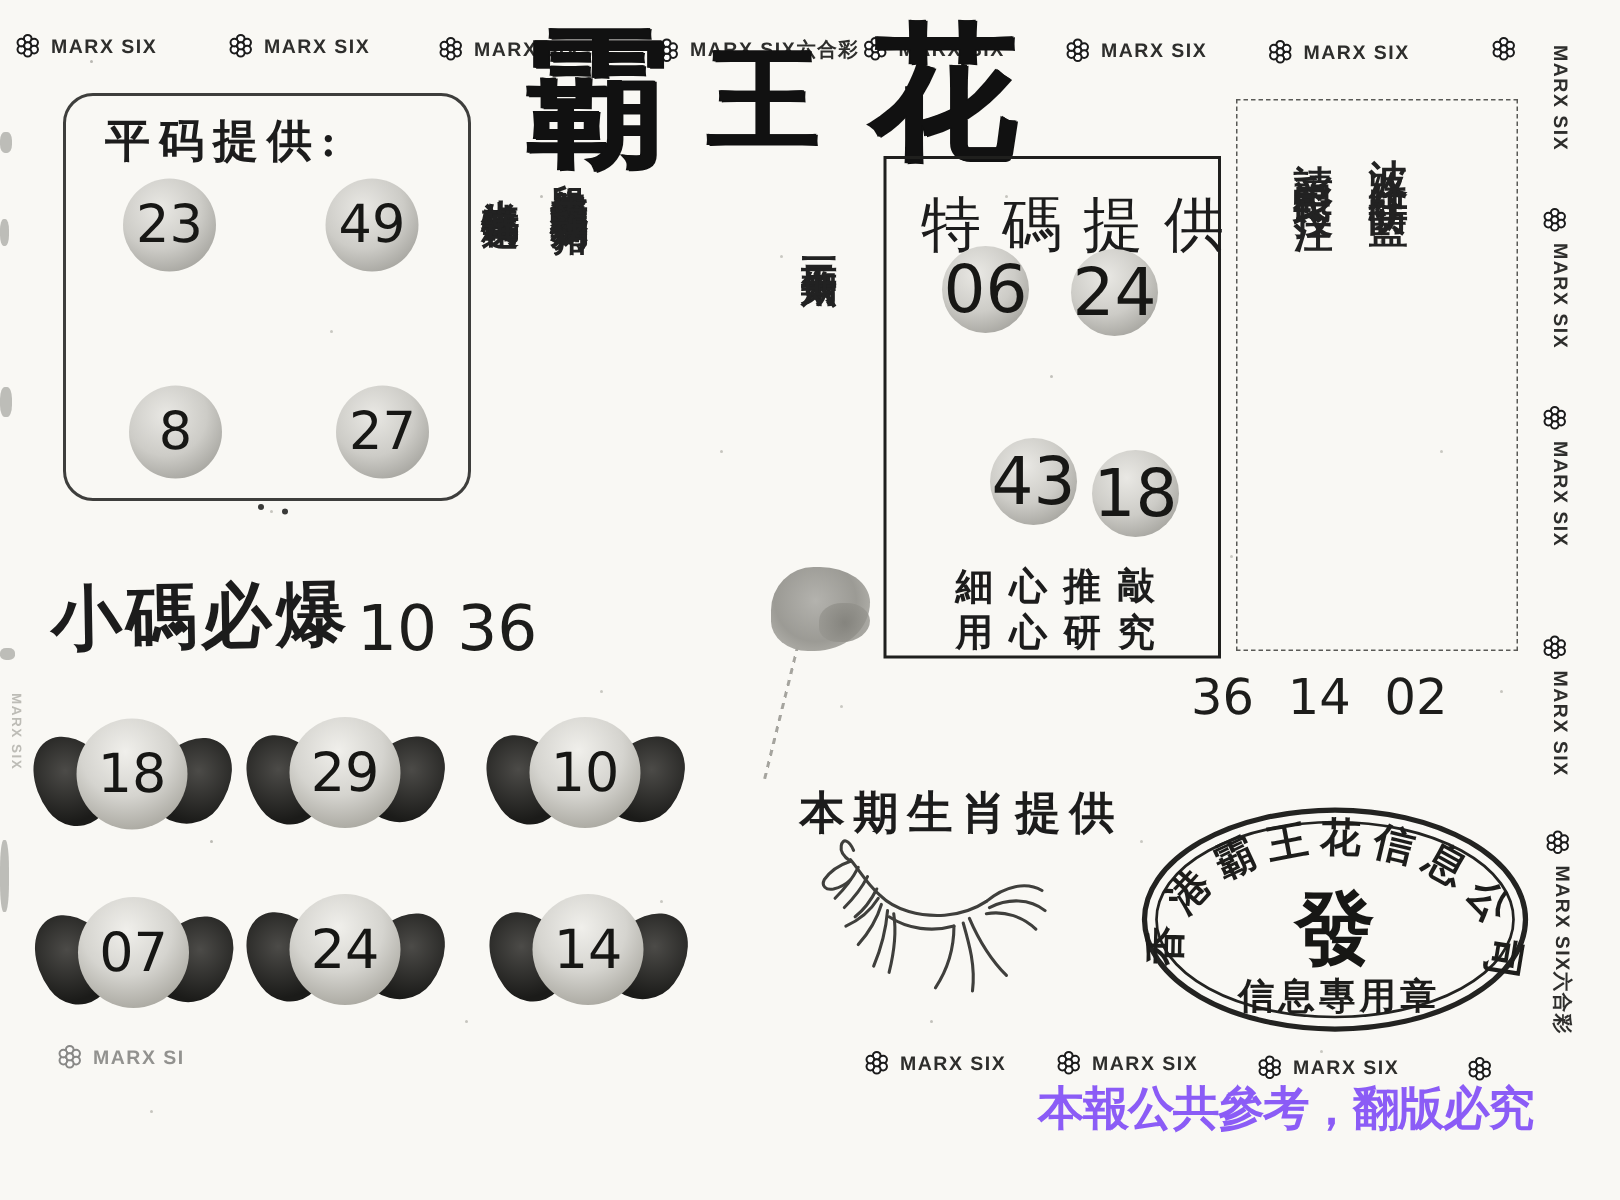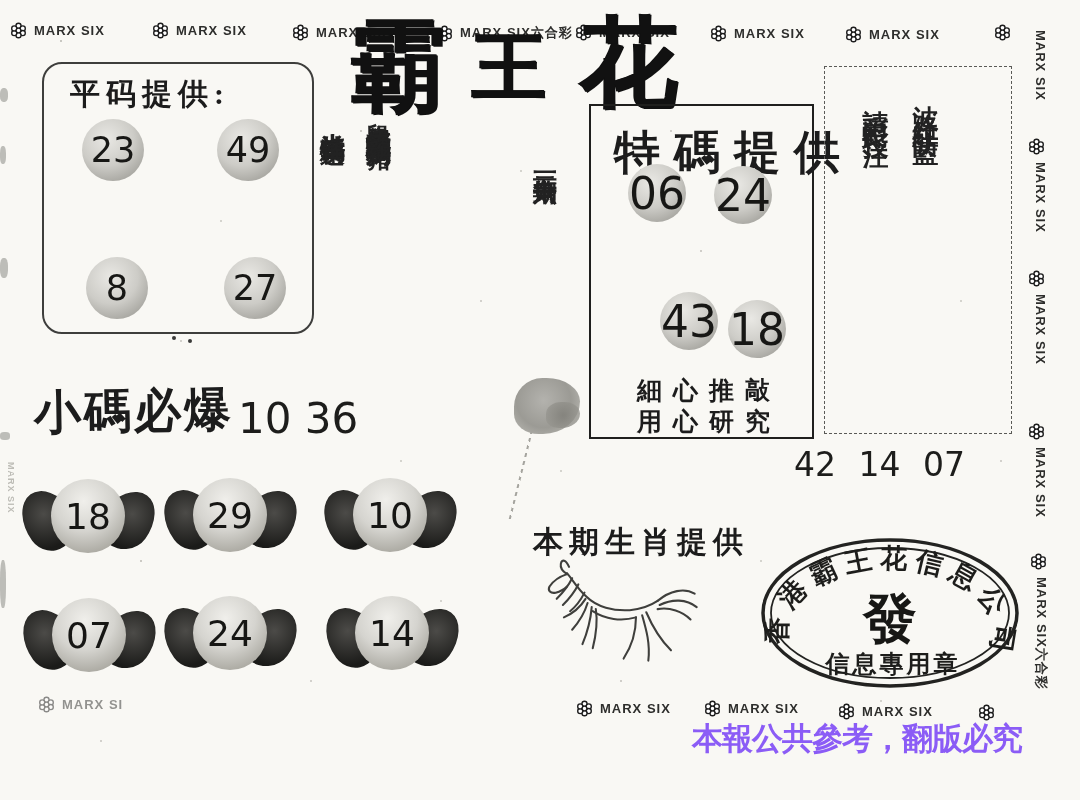--- a/index.html
+++ b/index.html
@@ -274,37 +274,37 @@
       <div class="wing wr"></div>
     <div class="iball">24</div>
   </div>
   <div class="ingot" style="left:327px;top:596px;">
     <div class="wing wl"></div>
       <div class="wing wr"></div>
     <div class="iball">14</div>
   </div>
 
   <div class="specialbox"></div>
-  <div class="abs" style="left:614px;top:122px;font-size:46px;font-weight:bold;letter-spacing:14px;">特碼提供</div>
+  <div class="abs" style="left:614px;top:122px;font-size:40px;font-weight:normal;letter-spacing:14px;">特碼提供</div>
   <div class="ball b58" style="left:628px;top:164px;">06</div>
   <div class="ball b58" style="left:714px;top:166px;">24</div>
   <div class="ball b58" style="left:628px;top:292px;margin-left:32px;">43</div>
   <div class="ball b58" style="left:728px;top:300px;">18</div>
   <div class="abs" style="left:637px;top:405px;font-size:25px;font-weight:bold;letter-spacing:11px;">用心研究</div>
   <div class="abs" style="left:637px;top:374px;font-size:25px;font-weight:bold;letter-spacing:11px;">細心推敲</div>
 
   <div class="sketch"></div>
   <div class="sketch2"></div>
   <div class="stem"></div>
 
   <div class="advicebox"></div>
   <div class="vtext" style="left:862px;top:88px;font-size:26px;letter-spacing:8px;">請彩民投注</div>
   <div class="vtext" style="left:912px;top:85px;font-size:26px;letter-spacing:8px;">波路紅防藍</div>
 
-  <div class="numline" style="left:794px;top:445px;font-size:33px;word-spacing:12px;">42 14 07</div>
+  <div class="numline" style="left:794px;top:445px;font-size:33px;word-spacing:12px;">36 14 02</div>
 
   <div class="abs" style="left:533px;top:522px;font-size:30px;font-weight:bold;letter-spacing:6px;">本期生肖提供</div>
 
   <svg class="abs" style="left:532px;top:552px;" width="175" height="140" viewBox="0 0 170 135">
     <g fill="none" stroke="#3f3f3c" stroke-width="2" stroke-linecap="round">
       <path d="M36,14 C33,7 29,6 28,11 C27,16 31,19 34,21"></path>
       <path d="M34,21 C28,23 21,27 17,33 C15,37 18,40 23,39 C27,38 31,36 34,33"></path>
       <path d="M34,20 C40,27 44,35 53,43 C63,53 79,57 95,56 C107,55 116,51 122,47"></path>
       <path d="M39,25 C35,33 30,39 24,45"></path>
       <path d="M45,31 C41,39 36,45 30,51"></path>

